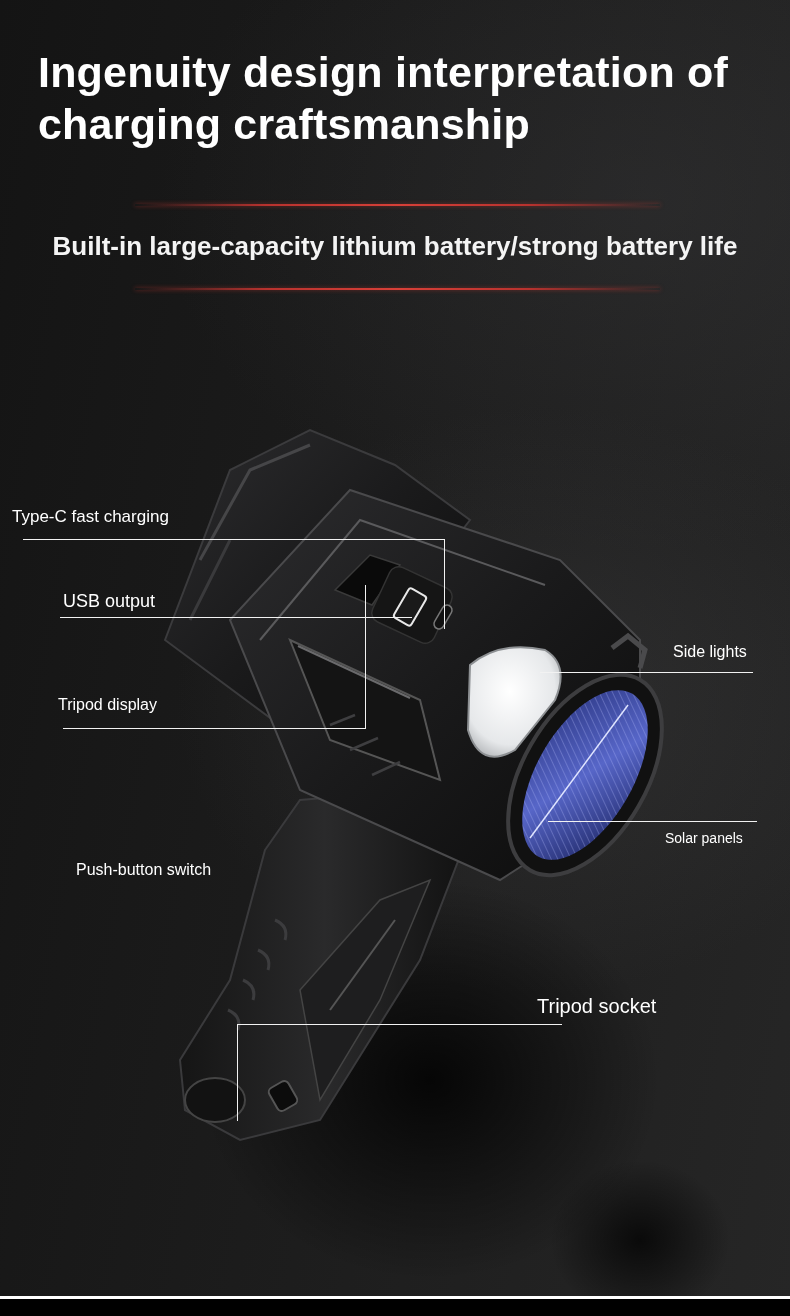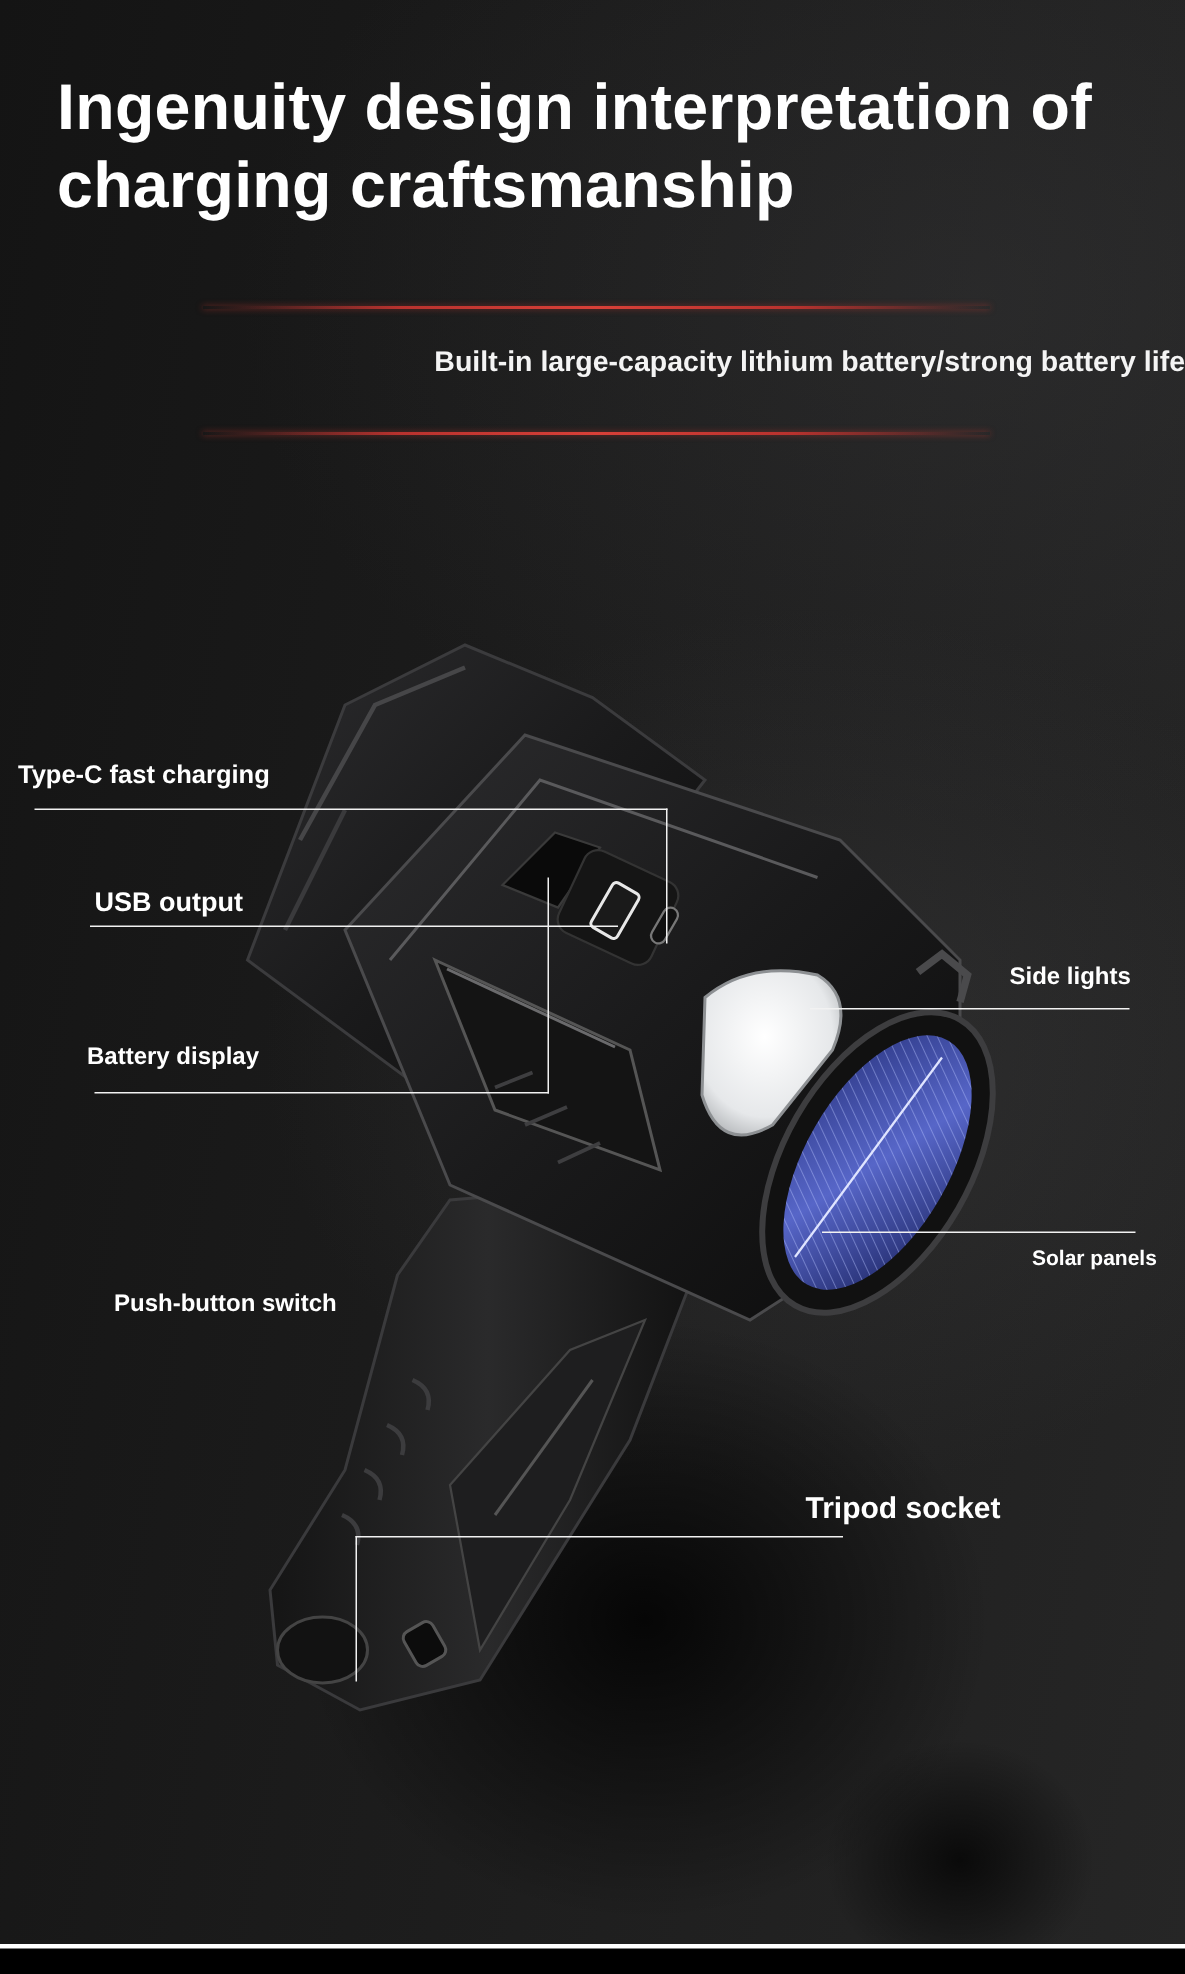--- a/index.html
+++ b/index.html
@@ -19,25 +19,25 @@
     position: absolute; left: 38px; top: 46px; width: 740px;
     font-size: 43px; line-height: 52px; font-weight: bold; letter-spacing: 0.2px;
     margin: 0; color: #ffffff;
   }
   .red-rule {
     position: absolute; left: 135px; width: 525px; height: 2px;
     background: linear-gradient(90deg, rgba(150,30,30,0) 0%, #b8322e 25%, #d84038 50%, #b8322e 75%, rgba(150,30,30,0) 100%);
     box-shadow: 0 0 4px rgba(220,60,50,0.5);
   }
   .subtitle {
-    position: absolute; left: 0; width: 790px; top: 231px; text-align: right;
-    font-size: 19px; font-weight: bold; color: #f4f4f4; margin: 0;
+    position: absolute; left: 0; width: 790px; top: 231px; text-align: center;
+    font-size: 26px; font-weight: bold; color: #f4f4f4; margin: 0;
   }
   .callout-label {
-    position: absolute; font-weight: bold; color: #ffffff; white-space: nowrap;
+    position: absolute; font-weight: normal; color: #ffffff; white-space: nowrap;
   }
   .line { position: absolute; background: #f2f2f2; }
   .product { position: absolute; left: 0; top: 0; width: 790px; height: 1316px; }
   .bottom-bar {
     position: absolute; left: 0; top: 1296px; width: 790px; height: 20px; background: #000;
     border-top: 3px solid #ffffff;
   }
 </style>
 </head>
 <body>
@@ -143,20 +143,20 @@
 
   <div class="line" style="left:540px; top:672px; width:213px; height:1px;"></div>
 
   <div class="line" style="left:548px; top:821px; width:209px; height:1px;"></div>
 
   <div class="line" style="left:237px; top:1024px; width:325px; height:1px;"></div>
   <div class="line" style="left:237px; top:1024px; width:1px; height:97px;"></div>
 
   <div class="callout-label" style="left:12px; top:507px; font-size:17px;">Type-C fast charging</div>
   <div class="callout-label" style="left:63px; top:591px; font-size:18px;">USB output</div>
-  <div class="callout-label" style="left:58px; top:696px; font-size:16px;">Battery display</div>
+  <div class="callout-label" style="left:58px; top:696px; font-size:16px;">Tripod display</div>
   <div class="callout-label" style="left:673px; top:643px; font-size:16px;">Side lights</div>
-  <div class="callout-label" style="left:688px; top:830px; font-size:14px;text-align:right;">Solar panels</div>
+  <div class="callout-label" style="left:665px; top:830px; font-size:14px;text-align:right;">Solar panels</div>
   <div class="callout-label" style="left:76px; top:861px; font-size:16px;">Push-button switch</div>
   <div class="callout-label" style="left:537px; top:995px; font-size:20px;">Tripod socket</div>
 
   <div class="bottom-bar"></div>
 </div>
 
 </body></html>

